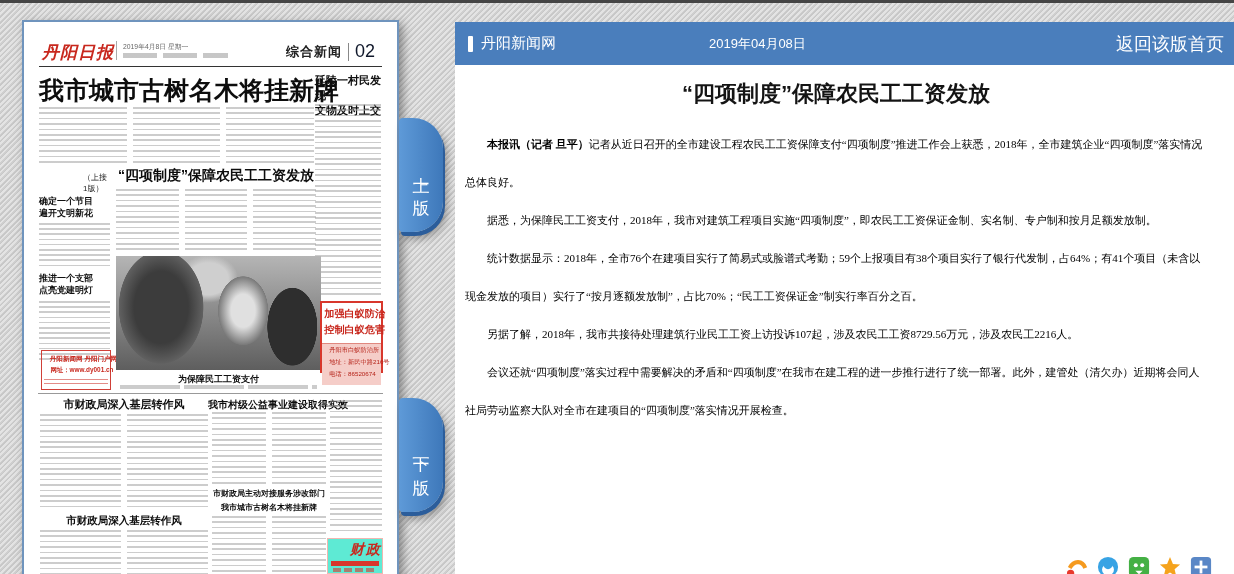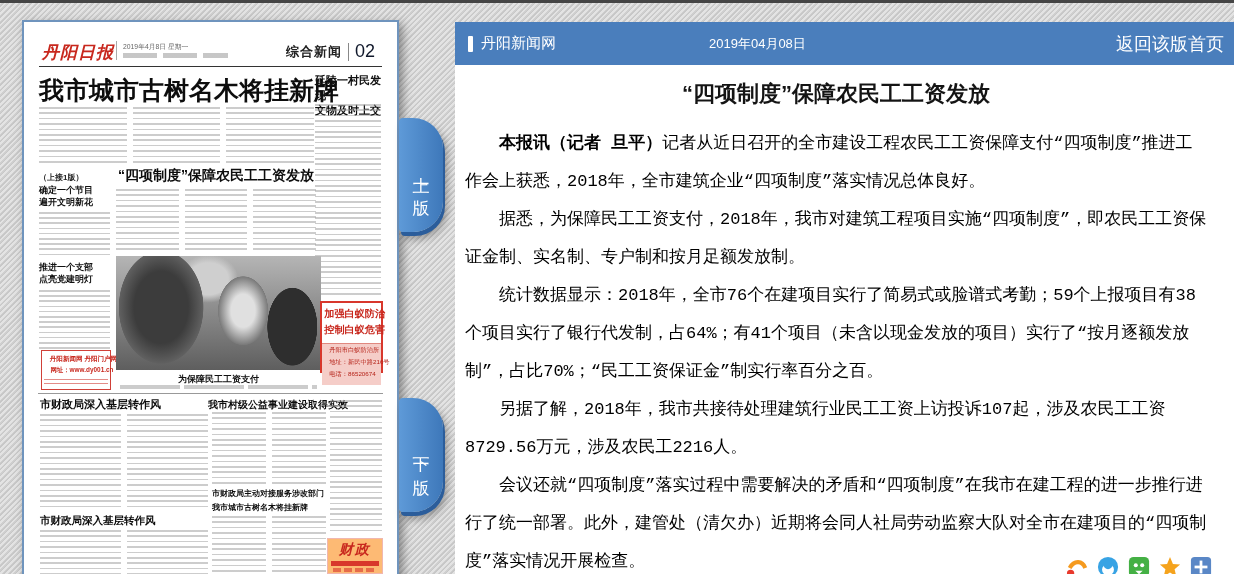--- a/index.html
+++ b/index.html
@@ -28,21 +28,21 @@
   .section-box { position:absolute; right:22px; top:19px; display:flex; align-items:center; gap:6px; }
   .section-name { font-size:13px; font-weight:bold; color:#222; letter-spacing:1px; }
   .section-div { width:1px; height:18px; background:#888; }
   .page-no { font-size:18px; font-weight:normal; color:#0f172a; }
   .mast-rule { position:absolute; left:15px; right:15px; top:44px; border-top:1px solid #333; }
   .headline-main { position:absolute; left:15px; top:52px; width:275px; font-size:25px; font-weight:bold; color:#0d0d0d; letter-spacing:0; white-space:nowrap; }
   .headline-right { position:absolute; left:291px; top:51px; width:66px; font-size:11px; font-weight:bold; color:#111; line-height:1.35; }
   .simcols { position:absolute; display:flex; gap:6px; }
   .simcol { flex:1; background:repeating-linear-gradient(180deg,#9a9a9a 0 1.6px,transparent 1.6px 5.4px); opacity:.5; }
   .leftcol { position:absolute; left:15px; top:150px; width:71px; }
-  .jump-note { font-size:8px; font-weight:bold; color:#222; margin-bottom:2px; }
+  .jump-note { font-size:8px; font-weight:normal; color:#222; margin-bottom:2px;margin-left:44px; }
   .subhead { font-size:9px; font-weight:bold; color:#111; line-height:1.3; }
   .lc-sim { width:100%; background:repeating-linear-gradient(180deg,#9a9a9a 0 1.6px,transparent 1.6px 5.2px); opacity:.5; margin:4px 0; }
   .webbox { position:absolute; left:17px; top:328px; width:70px; height:40px; border:1px solid #d04038; padding:3px 2px; text-align:center; }
   .webbox .w1 { font-size:8px; font-weight:bold; transform:scale(.82); transform-origin:center top; white-space:nowrap; }
   .webbox .w2 { font-size:8px; font-weight:bold; transform:scale(.8); transform-origin:center top; white-space:nowrap; margin-top:1px; }
   .webbox .wsim { height:8px; margin-top:2px; background:repeating-linear-gradient(180deg,#d04038 0 1.4px,transparent 1.4px 4px); opacity:.6; }
   .mid-headline { position:absolute; left:92px; top:145px; width:200px; text-align:center; font-size:14px; font-weight:bold; color:#0d0d0d; white-space:nowrap; }
   .photo { position:absolute; left:92px; top:234px; width:205px; height:114px;
     background-color:#8f8f8f;
     background-image:
@@ -53,22 +53,22 @@
       linear-gradient(#b5b5b5,#5e5e5e);
   }
   .photo-caption { position:absolute; left:92px; top:351px; width:205px; text-align:center; font-size:9px; font-weight:bold; color:#111; }
   .photo-credit { position:absolute; left:96px; top:363px; width:197px; height:4px;
     background:repeating-linear-gradient(90deg,#999 0 60px,transparent 60px 64px); opacity:.5; }
   .adbox { position:absolute; left:296px; top:279px; width:63px; height:72px; border:2px solid #d8372c; text-align:center; }
   .adbox .a1 { font-size:11px; font-weight:bold; line-height:1.45; margin-top:4px; white-space:nowrap; transform:scale(.92); transform-origin:center top;}
   .adbox .abot { margin-top:4px; background:#f5cdc8; padding:2px 1px 3px; border-top:1px solid #e0887f; }
   .adbox .a2 { font-size:8px; transform:scale(.78); transform-origin:center top; white-space:nowrap; line-height:1.5; color:#b52218; }
   .bottom-rule { position:absolute; left:14px; right:14px; top:371px; border-top:1px solid #999; }
-  .bhead { position:absolute; font-weight:bold; color:#0d0d0d; white-space:nowrap;font-family:Liberation Mono, monospace; }
-  .finance { position:absolute; left:303px; top:516px; width:56px; height:36px; background:#fdba74; border:1px solid #f0b7b0; text-align:center; }
+  .bhead { position:absolute; font-weight:bold; color:#0d0d0d; text-align:center; white-space:nowrap;font-family:Liberation Mono, monospace; }
+  .finance { position:absolute; left:303px; top:516px; width:56px; height:36px; background:#5eead4; border:1px solid #f0b7b0; text-align:right; }
   .finance .f1 { font-size:14px; font-weight:bold; font-style:italic; font-family:"Liberation Serif",serif; letter-spacing:2px; margin-top:2px;}
   .finance .fbar { height:5px; margin:2px 3px 0; background:#d8372c; }
   .finance .fsim { height:4px; margin:2px 5px 0; background:repeating-linear-gradient(90deg,#d8372c 0 8px,transparent 8px 11px); opacity:.6;}
 
   
   .nav-tab {
     position:absolute; left:399px; width:44px; height:114px; z-index:5;
     background:linear-gradient(90deg,#5e9ad8,#3e78ba);
     border-radius:4px 30px 30px 4px;
     box-shadow:2px 4px 0 #2b5d9b, 4px 7px 8px rgba(0,0,0,.35);
@@ -83,22 +83,22 @@
 
   
   .panel { position:absolute; left:455px; top:22px; width:779px; height:560px; background:#fff; }
   .panel-header { position:relative; height:43px; background:#4a7ebc; color:#fff; display:flex; align-items:center; }
   .hdr-left { display:flex; align-items:center; gap:8px; margin-left:13px; font-size:15px; }
   .hdr-bar { width:5px; height:16px; background:#fff; border-radius:1px; }
   .hdr-date { position:absolute; left:246px; font-size:13px;margin-left:8px; }
   .hdr-back { position:absolute; right:10px; font-size:18px; cursor:pointer; }
   .article { padding:14px 27px 0 10px; }
   .article-title { text-align:center; font-size:22px; font-weight:bold; color:#141414; margin-bottom:16px; font-family:"Liberation Sans",sans-serif; }
-  .article p { font-size:17px; line-height:38px; color:#000; text-indent:2em;
-    font-family:Liberation Mono, monospace; }
+  .article p { font-size:11px; line-height:38px; color:#000; text-indent:2em;
+    font-family:Liberation Serif, serif; }
   .lead { font-weight:bold; }
 
   
   .share { position:absolute; left:1066px; top:556px; display:flex; gap:9px; z-index:6; }
   .share .ic { width:22px; height:22px; cursor:pointer; }
 </style>
 </head>
 <body>
 
 <div class="topbar"></div>

